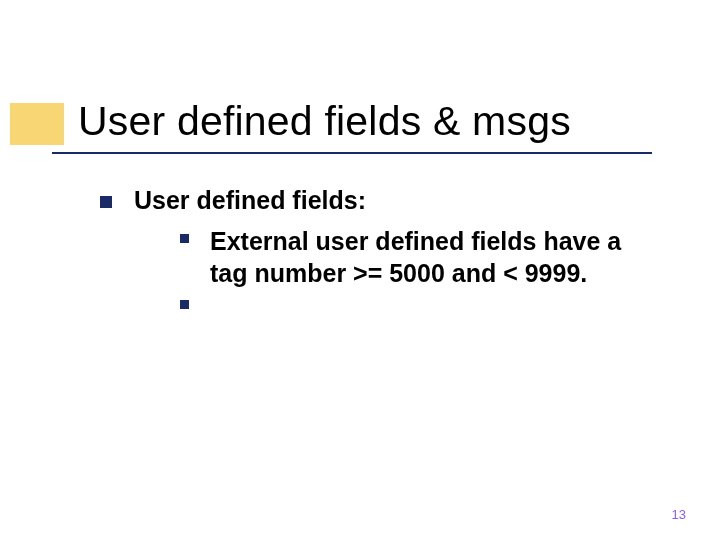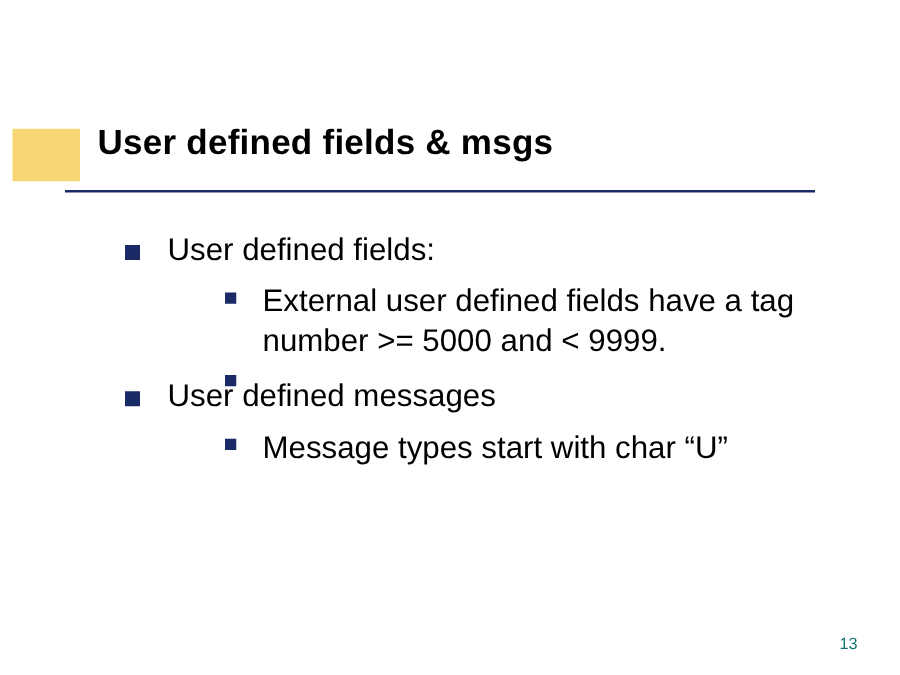--- a/index.html
+++ b/index.html
@@ -17,39 +17,40 @@
     width: 54px;
     height: 42px;
     background: #f2b500;
     opacity: 0.55;
     z-index: 0;
   }
   .title {
     position: absolute;
     left: 78px;
     top: 98px;
-    font-size: 28px;
-    font-weight: 700;
+    font-size: 41px;
+    font-weight: 400;
     letter-spacing: 0.2px;
     z-index: 1;
   }
   .title-line {
     position: absolute;
     left: 52px;
     top: 152px;
     width: 600px;
     height: 2px;
     background: #1a2a66;
     z-index: 1;
   }
   .content {
     position: absolute;
     left: 100px;
     top: 186px;
     width: 560px;
+    font-weight: bold;
   }
   .ul1 { list-style: none; }
   .ul2 { list-style: none; margin-left: 46px; margin-top: 10px; margin-bottom: 14px; }
   .li1 {
     position: relative;
     font-size: 25px;
     margin-bottom: 6px;
     padding-left: 34px;
   }
   .li2 {
@@ -73,21 +74,21 @@
     top: 9px;
     width: 9px;
     height: 9px;
     background: #1a2a66;
   }
   .page-num {
     position: absolute;
     right: 34px;
     bottom: 18px;
     font-size: 13px;
-    color: #0f766e;
+    color: #8b5cf6;
   }
 </style>
 </head>
 <body>
 
 <div class="accent-block"></div>
 <div class="title">User defined fields &amp; msgs</div>
 <div class="title-line"></div>
 
 <div class="content">
@@ -100,27 +101,17 @@
         <li class="li2">
           <span class="bullet2"></span>
           <span>External user defined fields have a tag number &gt;= 5000 and &lt; 9999.</span>
         </li>
         <li class="li2">
           <span class="bullet2"></span>
         </li>
       </ul>
     </li>
 
-    <li class="li1">
-      <span class="bullet1"></span>
-      <span>User defined messages</span>
-      <ul class="ul2">
-        <li class="li2">
-          <span class="bullet2"></span>
-          <span>Message types start with char “U”</span>
-        </li>
-      </ul>
-    </li>
 
   </ul>
 </div>
 
 <div class="page-num">13</div>
 
 </body></html>

